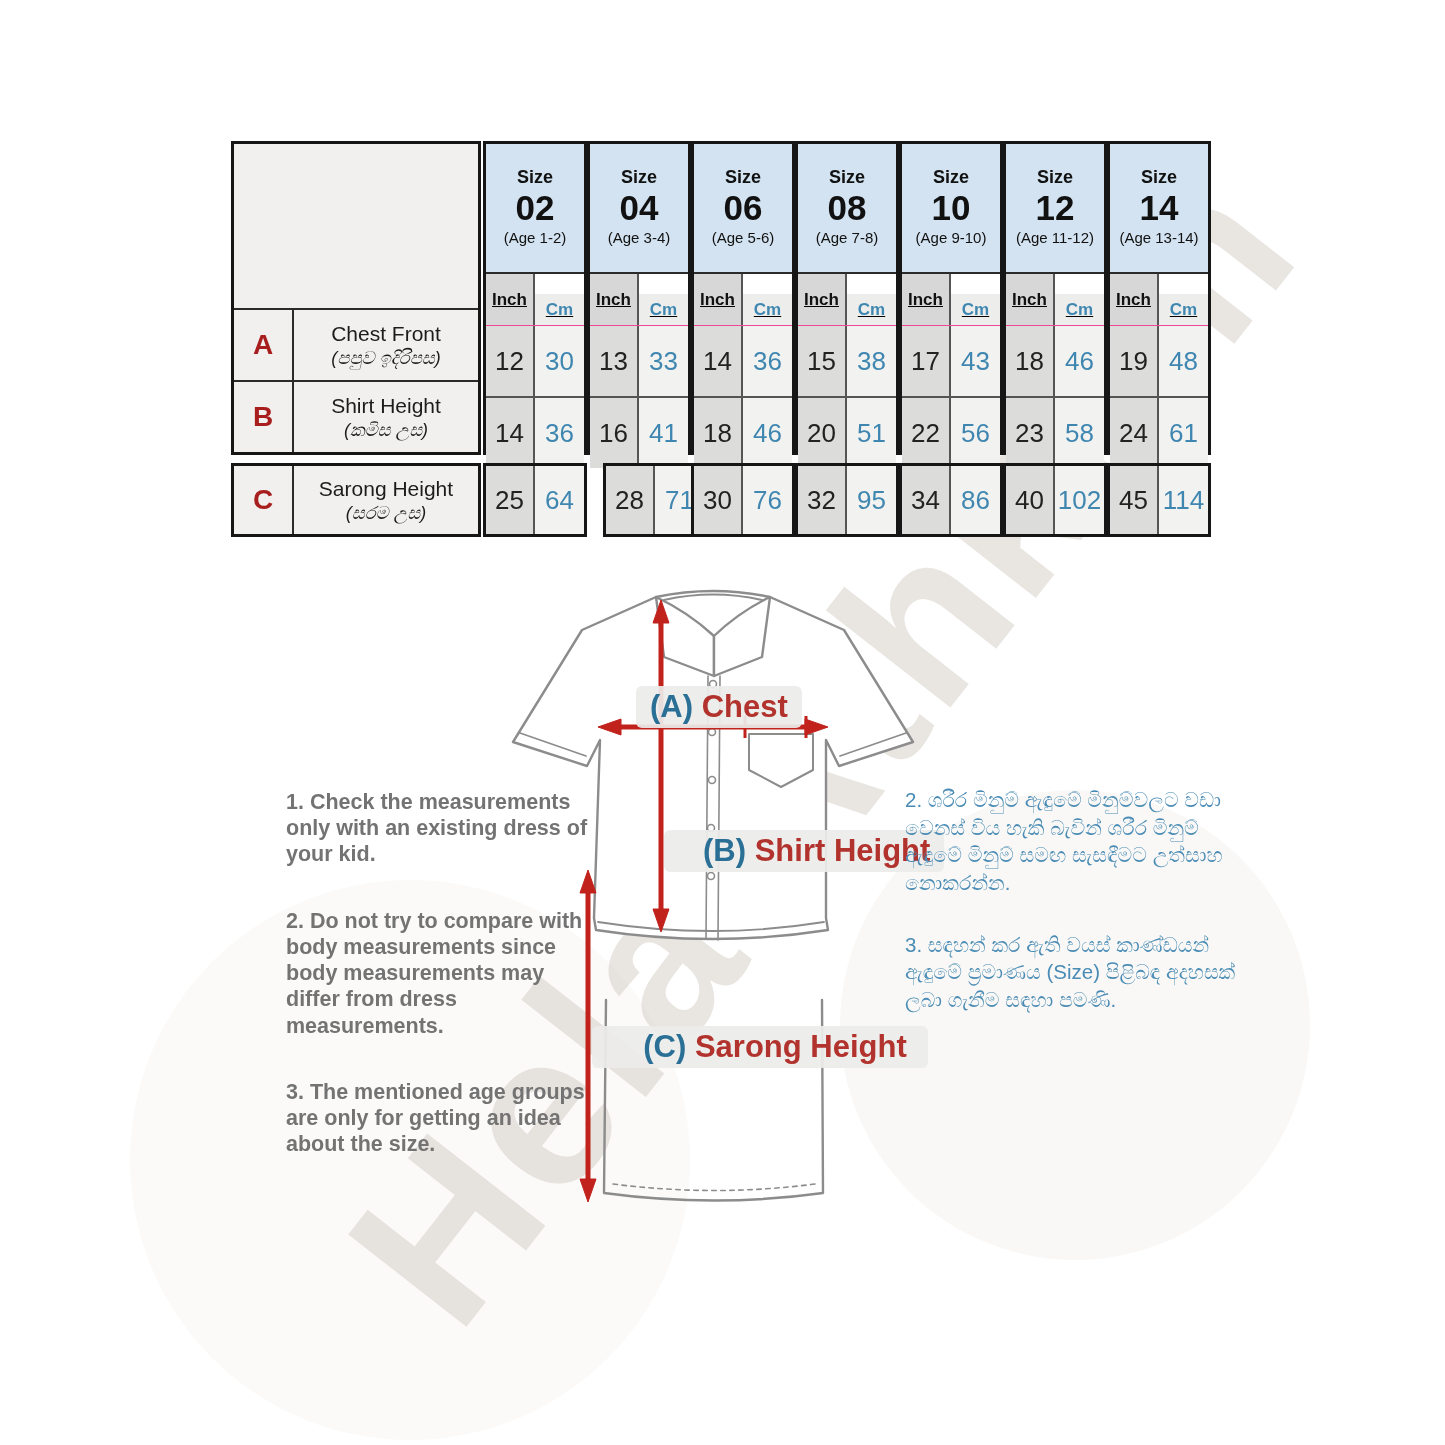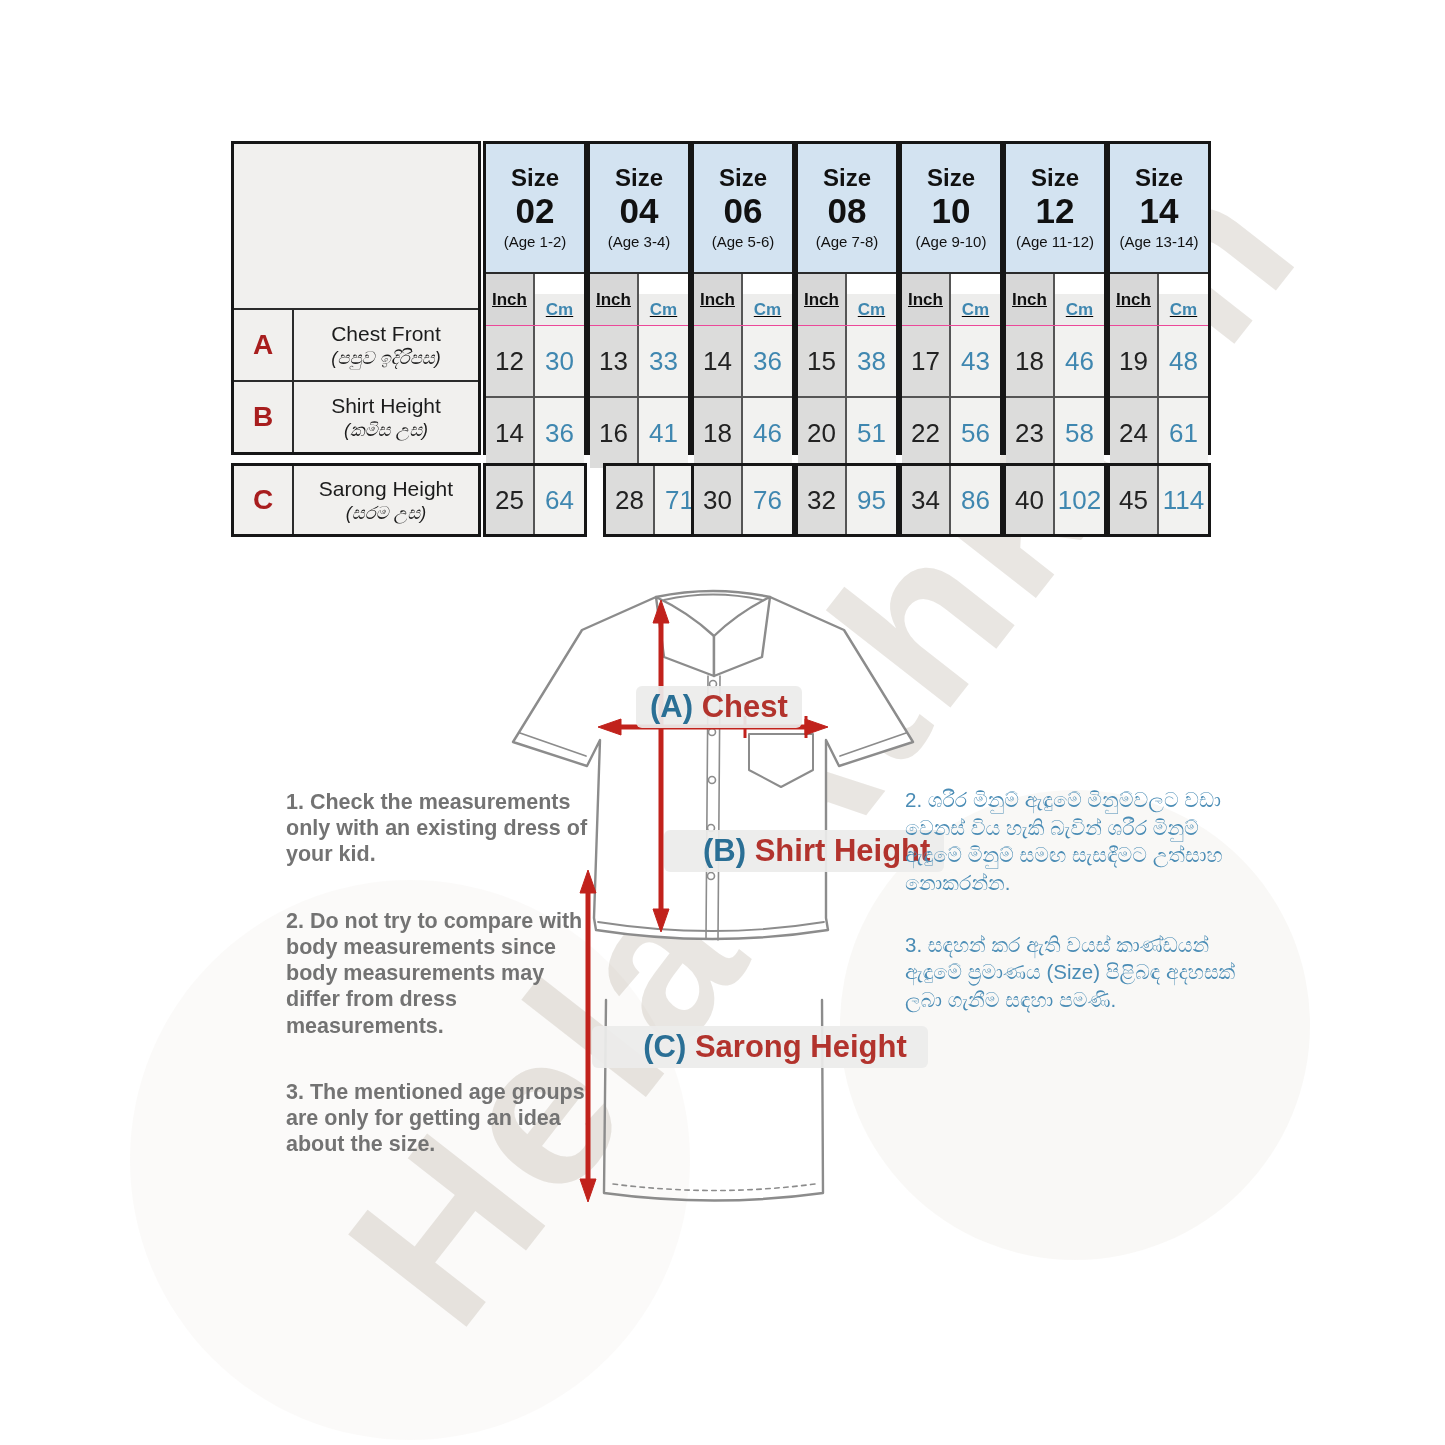--- a/index.html
+++ b/index.html
@@ -28,21 +28,21 @@
       color:#1c1c1c;line-height:1.25;}
   .rlabel .en{font-size:21px;}
   .rlabel .si{font-size:18px;font-style:italic;}
   .left-c{left:0;top:322px;width:250px;height:74px;}
   .left-c .lrow{height:100%;border-bottom:none;}
 
   .scol{position:absolute;top:0;width:104px;height:314px;border:3px solid #161616;
       background:#fff;box-sizing:border-box;}
   .shead{height:130px;background:#d3e3f1;border-bottom:2px solid #2b2b2b;box-sizing:border-box;
       display:flex;flex-direction:column;align-items:center;justify-content:center;color:#111;}
-  .sword{font-weight:bold;font-size:24px;line-height:1.1;}
+  .sword{font-weight:bold;font-size:18px;line-height:1.1;}
   .snum{font-weight:bold;font-size:35px;line-height:1.15;}
   .sage{font-size:15px;line-height:1.3;white-space:nowrap;}
   .units{height:52px;display:flex;border-bottom:1px solid #ec4899;box-sizing:border-box;text-decoration:underline;}
   .units .uin{width:50%;background:#d7d7d7;border-right:2px solid #555;box-sizing:border-box;
       display:flex;align-items:center;justify-content:center;font-weight:bold;font-size:17px;color:#111;}
   .units .ucm{width:50%;background:#ededec;display:flex;align-items:center;justify-content:center;
       font-weight:bold;font-size:17px;color:#3f87b0;margin-top:20px;}
   .vrow{height:72px;display:flex;border-bottom:2px solid #555;box-sizing:border-box;}
   .vrow.last{height:70px;border-bottom:none;}
   .vrow .vin{width:50%;background:#dcdcdb;border-right:2px solid #555;box-sizing:border-box;

